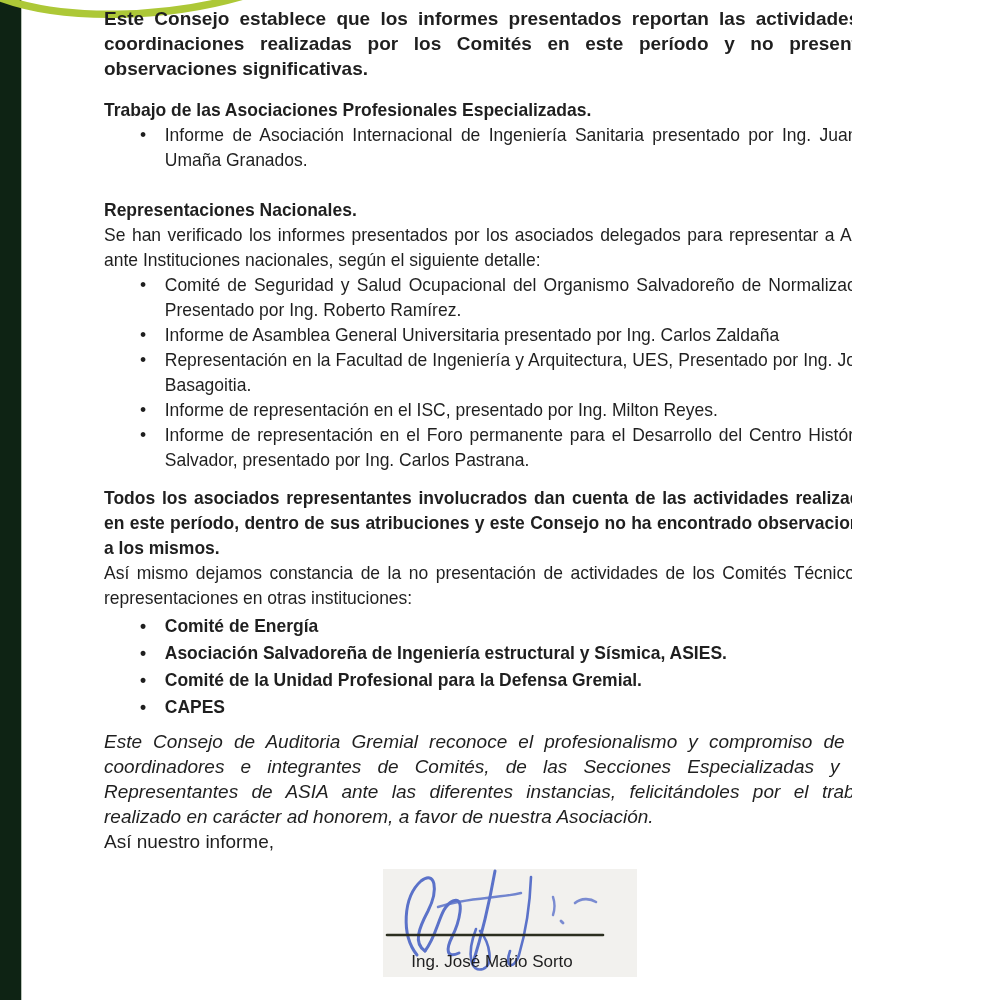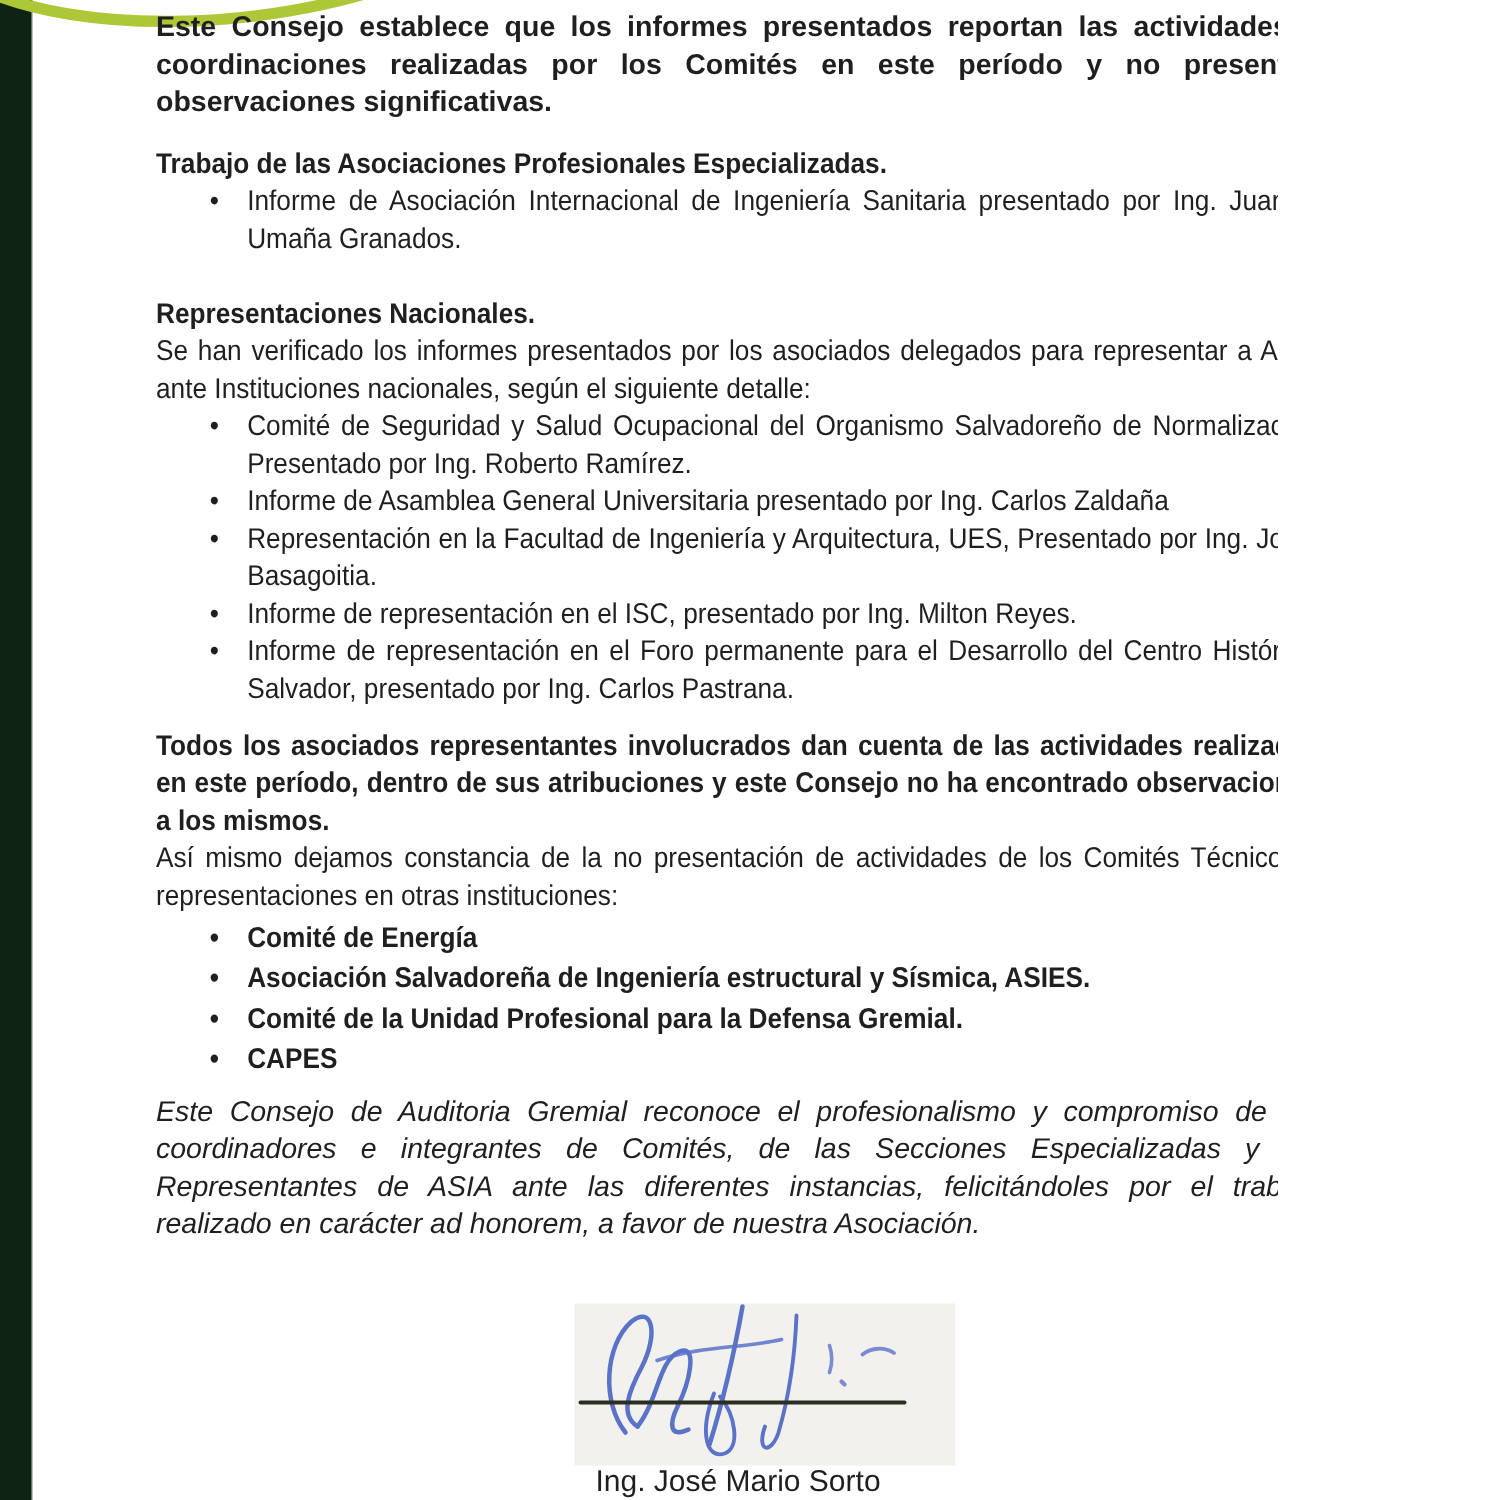--- a/index.html
+++ b/index.html
@@ -80,25 +80,25 @@
     position: absolute;
     left: 383px;
     top: 869px;
     width: 254px;
     height: 108px;
     z-index: 3;
   }
   .signatory {
     position: absolute;
     left: 104px;
-    top: 977px;
+    top: 950px;
     width: 776px;
     text-align: center;
     color: #1f1f1f;
-    font-size: 20px;
+    font-size: 17px;
     line-height: 23px;
     z-index: 3;
   }
   svg path { fill: none; stroke-linecap: round; stroke-linejoin: round; }
 </style>
 </head>
 <body>
 
 <div id="page">
 
@@ -139,20 +139,21 @@
 
     <ul class="bullets bullets-tight bold narrow mt-list">
       <li>Comité de Energía</li>
       <li>Asociación Salvadoreña de Ingeniería estructural y Sísmica, ASIES.</li>
       <li>Comité de la Unidad Profesional para la Defensa Gremial.</li>
       <li>CAPES</li>
     </ul>
 
     <p class="mt-close">Este Consejo de Auditoria Gremial reconoce el profesionalismo y compromiso de los coordinadores e integrantes de Comités, de las Secciones Especializadas y los Representantes de ASIA ante las diferentes instancias, felicitándoles por el trabajo realizado en carácter ad honorem, a favor de nuestra Asociación.</p>
 
+    <p>Así nuestro informe,</p>
   </div>
 
   <div class="signature-wrap" style="background-color: rgb(242, 241, 238);">
     <svg width="254" height="108" viewBox="0 0 254 108">
       <g stroke-width="3" style="stroke: rgb(91, 114, 201);">
         <path d="M 34 86 C 18 66, 20 28, 38 12 C 52 1, 56 20, 45 42 C 36 59, 30 74, 42 82"></path>
         <path d="M 42 82 C 56 64, 56 38, 70 32 C 83 27, 76 54, 69 68 C 63 80, 63 90, 76 84"></path>
         <path d="M 55 38 C 85 28, 112 30, 138 24" stroke-width="2.4" opacity="0.85"></path>
         <path d="M 112 2 C 107 30, 100 62, 90 94"></path>
         <path d="M 93 60 C 83 86, 88 104, 100 100 C 111 96, 107 74, 97 62" stroke-width="2.6"></path>

